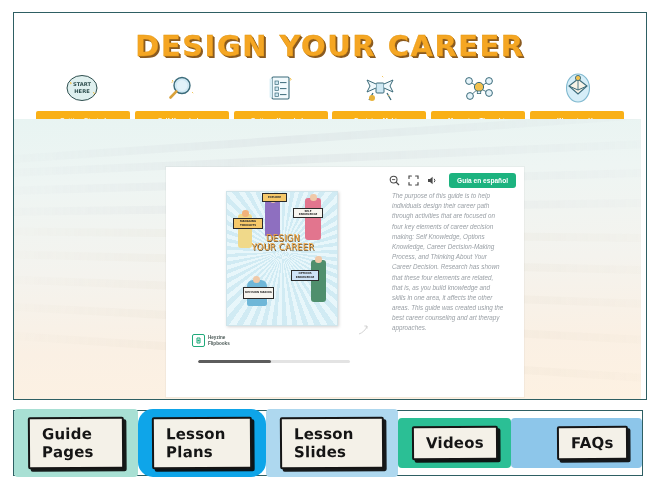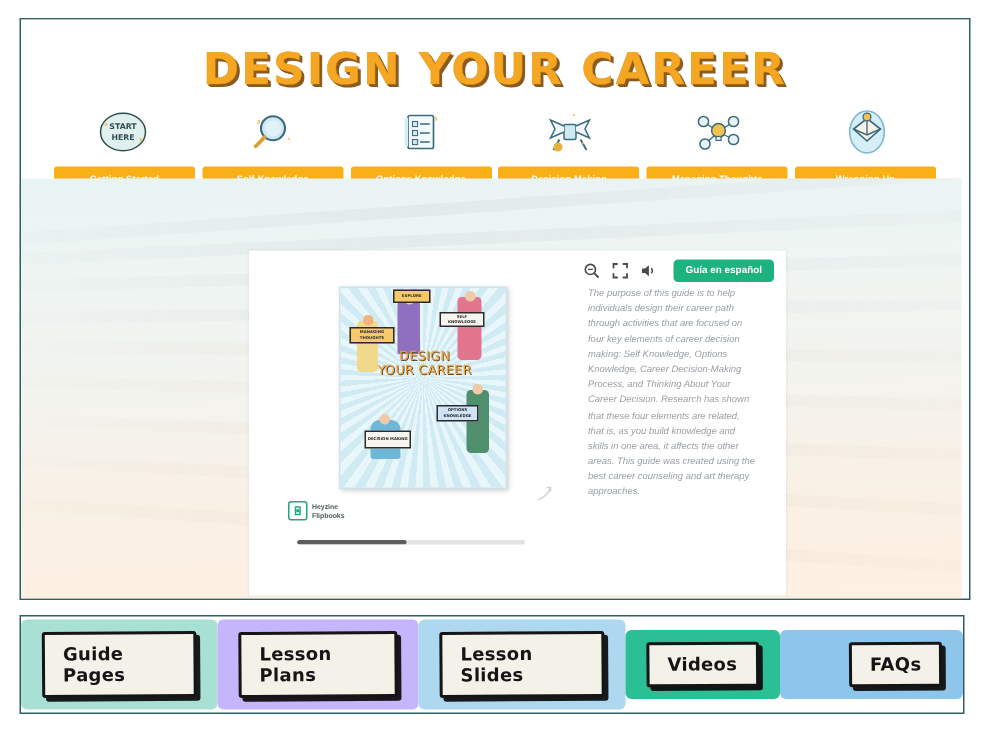--- a/index.html
+++ b/index.html
@@ -136,21 +136,21 @@
     position:absolute;left:13px;top:410px;width:630px;height:66px;
     border:1.5px solid #2e5f63;background:#ffffff;box-sizing:border-box;
     display:flex;align-items:center;justify-content:space-around;
   }
   .tab{
     position:relative;padding:8px 14px;cursor:pointer;border-radius:4px;
   }
   .tab-inner{
     background:#f4f1e8;border:2.2px solid #151515;border-radius:2px;
     padding:6px 12px;font-family:"DejaVu Sans", sans-serif;
-    font-weight:bold;font-size:12px;color:#151515;letter-spacing:.2px;
+    font-weight:bold;font-size:15px;color:#151515;letter-spacing:.2px;
     box-shadow:2.5px 2.5px 0 rgba(10,10,10,.92);
     transform:rotate(-0.4deg);
   }
 </style>
 </head>
 <body>
 
 <div class="page">
 
   <div class="top-card">
@@ -325,21 +325,21 @@
 
         <div class="desc">The purpose of this guide is to help individuals design their career path through activities that are focused on four key elements of career decision making: Self Knowledge, Options Knowledge, Career Decision-Making Process, and Thinking About Your Career Decision. Research has shown that these four elements are related, that is, as you build knowledge and skills in one area, it affects the other areas. This guide was created using the best career counseling and art therapy approaches.</div>
       </div>
     </div>
   </div>
 
   <div class="bottom-card">
     <div class="tab" style="background:#a8e0d4;">
       <div class="tab-inner">Guide Pages</div>
     </div>
-    <div class="tab" style="background:#c4b5fd;">
+    <div class="tab" style="background:#0ea5e9;border-radius:15px;">
       <div class="tab-inner">Lesson Plans</div>
     </div>
     <div class="tab" style="background:#aed8ef;">
       <div class="tab-inner">Lesson Slides</div>
     </div>
     <div class="tab" style="background:#2bbf95;">
       <div class="tab-inner">Videos</div>
     </div>
     <div class="tab" style="background:#8dc6ea;padding-left:46px;">
       <div class="tab-inner">FAQs</div>

